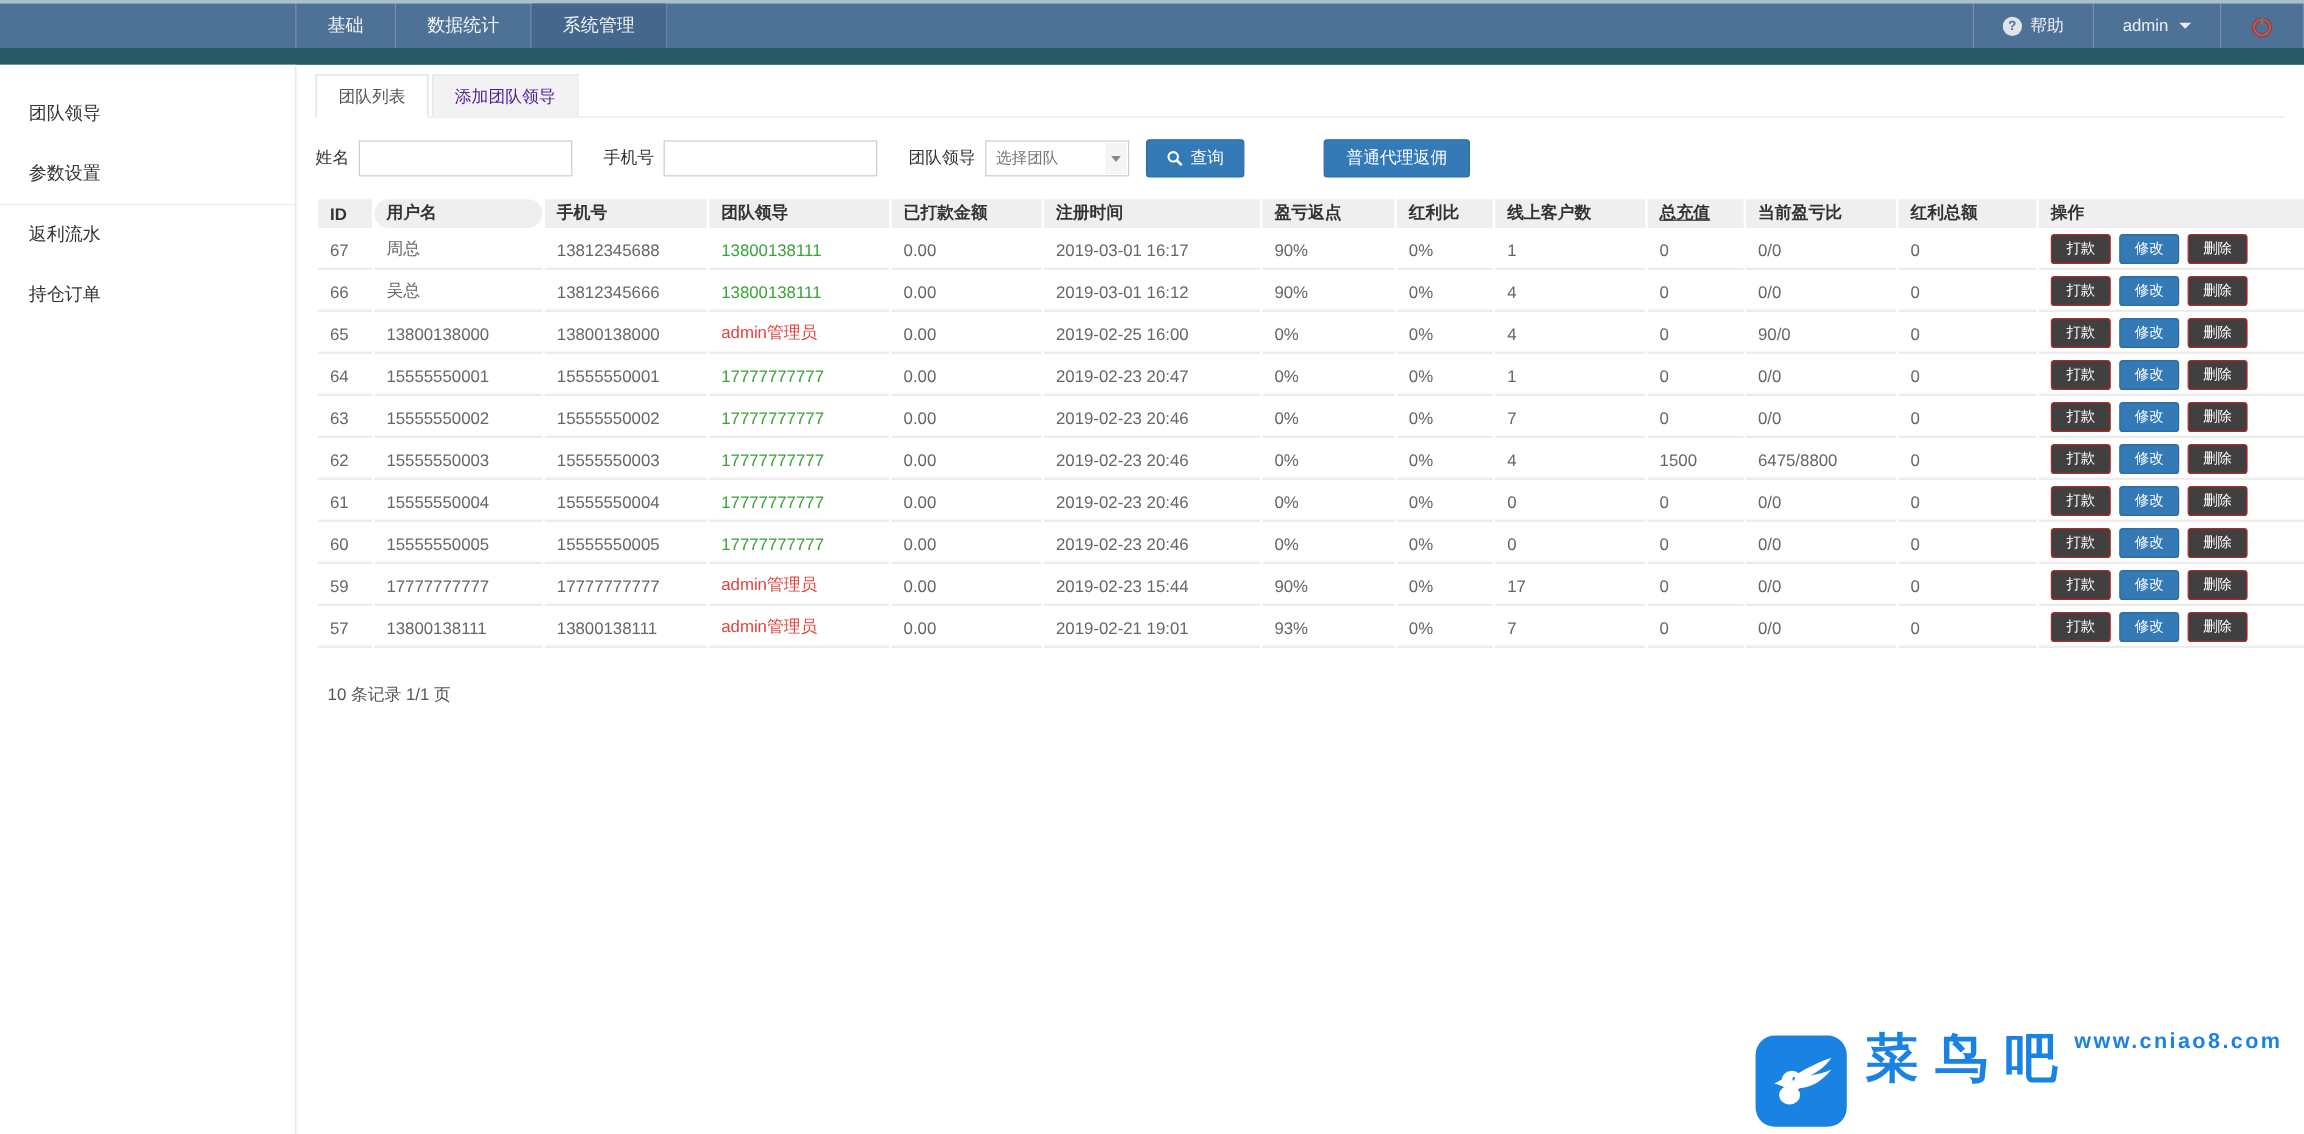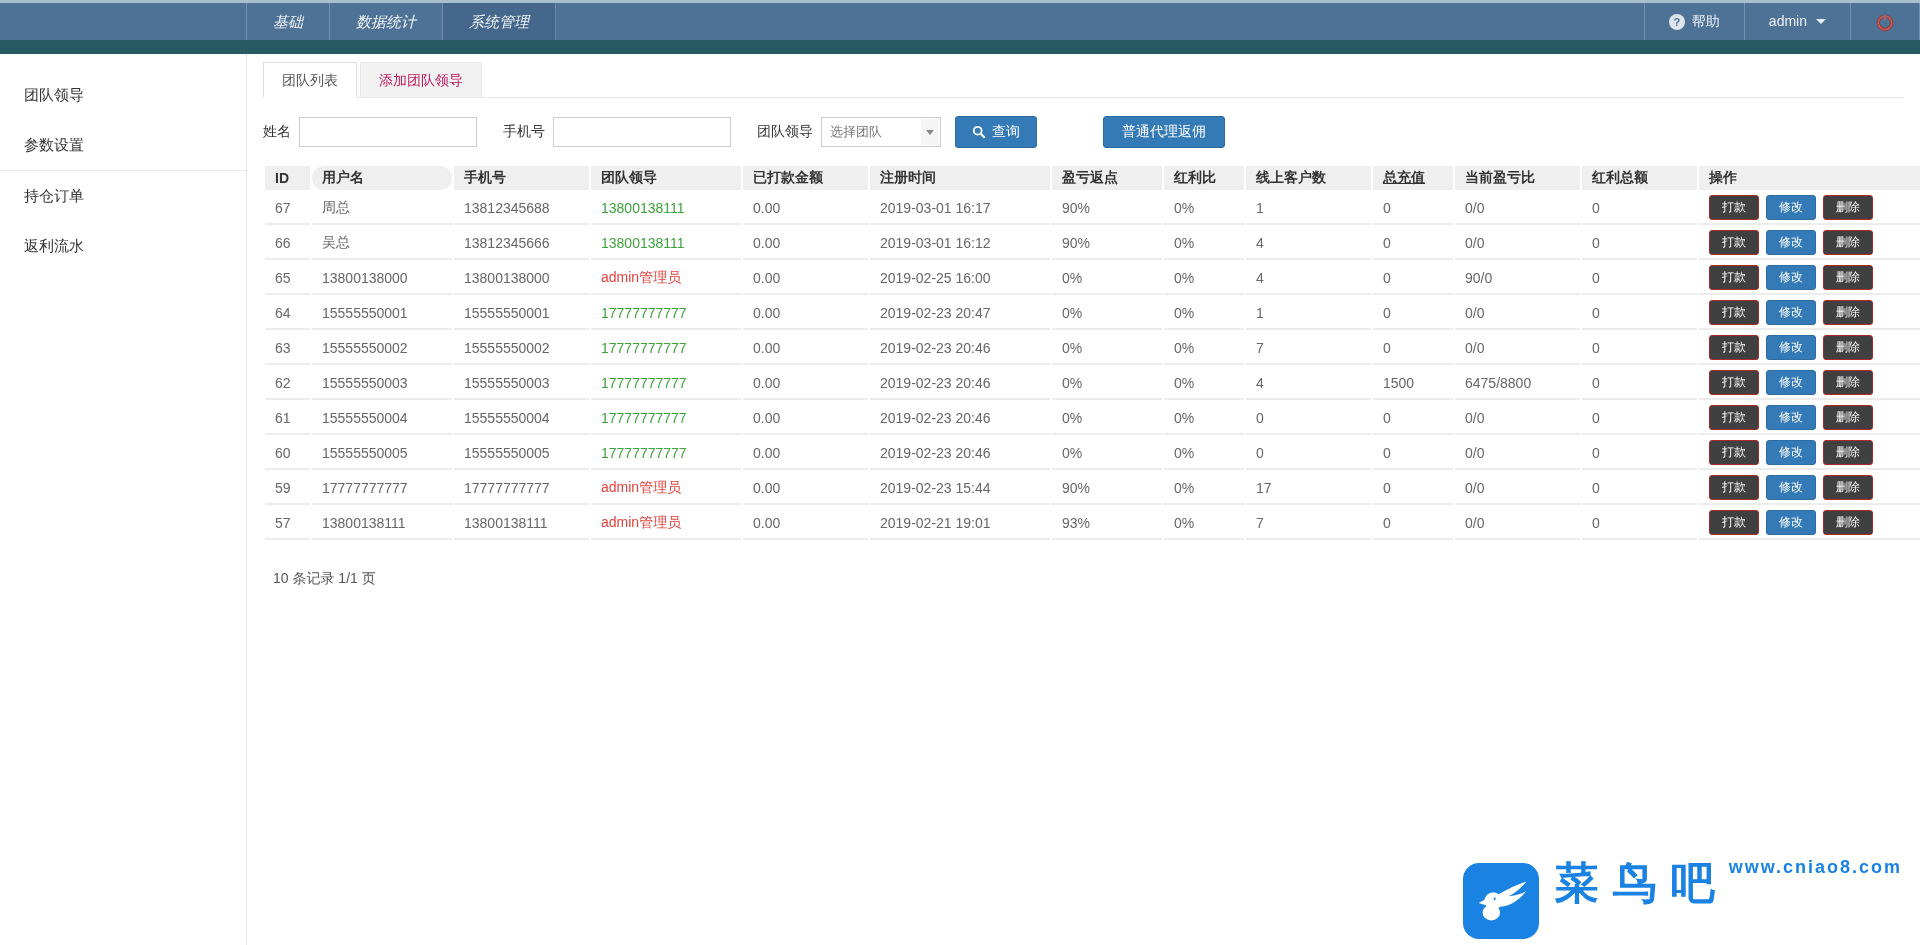--- a/index.html
+++ b/index.html
@@ -11,21 +11,21 @@
 
   
   .topbar {
     position:absolute; top:0; left:0; right:0; height:40px;
     background:#4e7296; border-top:3px solid #a8bfd0;
     display:flex; align-items:stretch;
   }
   .topbar-spacer { width:247px; border-right:1px solid rgba(255,255,255,.22); }
   .nav-item {
     color:#f2f5f8; font-size:15px; padding:0 26px; line-height:37px;
-    border-right:1px solid rgba(255,255,255,.22); cursor:pointer;font-style:italic;
+    border-right:1px solid rgba(255,255,255,.22); cursor:pointer;
   }
   .nav-item.active { background:#44678b; }
   .topbar-right { margin-left:auto; display:flex; align-items:stretch; }
   .top-right-item {
     color:#eef2f6; font-size:14px; padding:0 24px; line-height:37px;
     border-left:1px solid rgba(255,255,255,.22); display:flex; align-items:center; gap:7px; cursor:pointer;
   }
   .help-icon {
     display:inline-block; width:16px; height:16px; border-radius:50%;
     background:#dde4ea; color:#4e7296; font-size:11px; font-weight:bold;
@@ -56,21 +56,21 @@
 
   
   .main { position:absolute; top:54px; left:247px; right:0; bottom:0; padding:8px 16px 0 16px; }
 
   .tabs { display:flex; border-bottom:1px solid #e7e7e7; height:36px; align-items:flex-end; }
   .tab { padding:0 18px; line-height:34px; font-size:14px; cursor:pointer; }
   .tab.active {
     background:#fff; border:1px solid #ddd; border-bottom:1px solid #fff;
     margin-bottom:-1px; color:#555;
   }
-  .tab.inactive { background:#f2f2f2; border:1px solid #e7e7e7; border-bottom:none; color:#be185d; margin-left:3px;text-align:right; }
+  .tab.inactive { background:#f2f2f2; border:1px solid #e7e7e7; border-bottom:none; color:#4c1d95; margin-left:3px;text-align:right; }
 
   
   .filters { display:flex; align-items:center; margin-top:18px; font-size:14px; color:#333; }
   .filters label { margin-right:8px; }
   .filters input {
     width:178px; height:30px; border:1px solid #ccc; background:#fff;
     padding:0 8px; font-size:13px; margin-right:26px; outline:none;
   }
   .select-box {
     width:120px; height:30px; border:1px solid #ccc; background:#fff;
@@ -156,22 +156,22 @@
     </div>
   </div>
 </div>
 
 <div class="teal-strip"></div>
 
 <div class="sidebar">
     <div class="sidebar-item">团队领导</div>
     <div class="sidebar-item">参数设置</div>
     <div class="sidebar-divider"></div>
+    <div class="sidebar-item">返利流水</div>
     <div class="sidebar-item">持仓订单</div>
-    <div class="sidebar-item">返利流水</div>
   </div>
 
 <div class="main">
 
   <div class="tabs">
     <div class="tab active">团队列表</div>
     <div class="tab inactive">添加团队领导</div>
   </div>
 
   <div class="filters">

